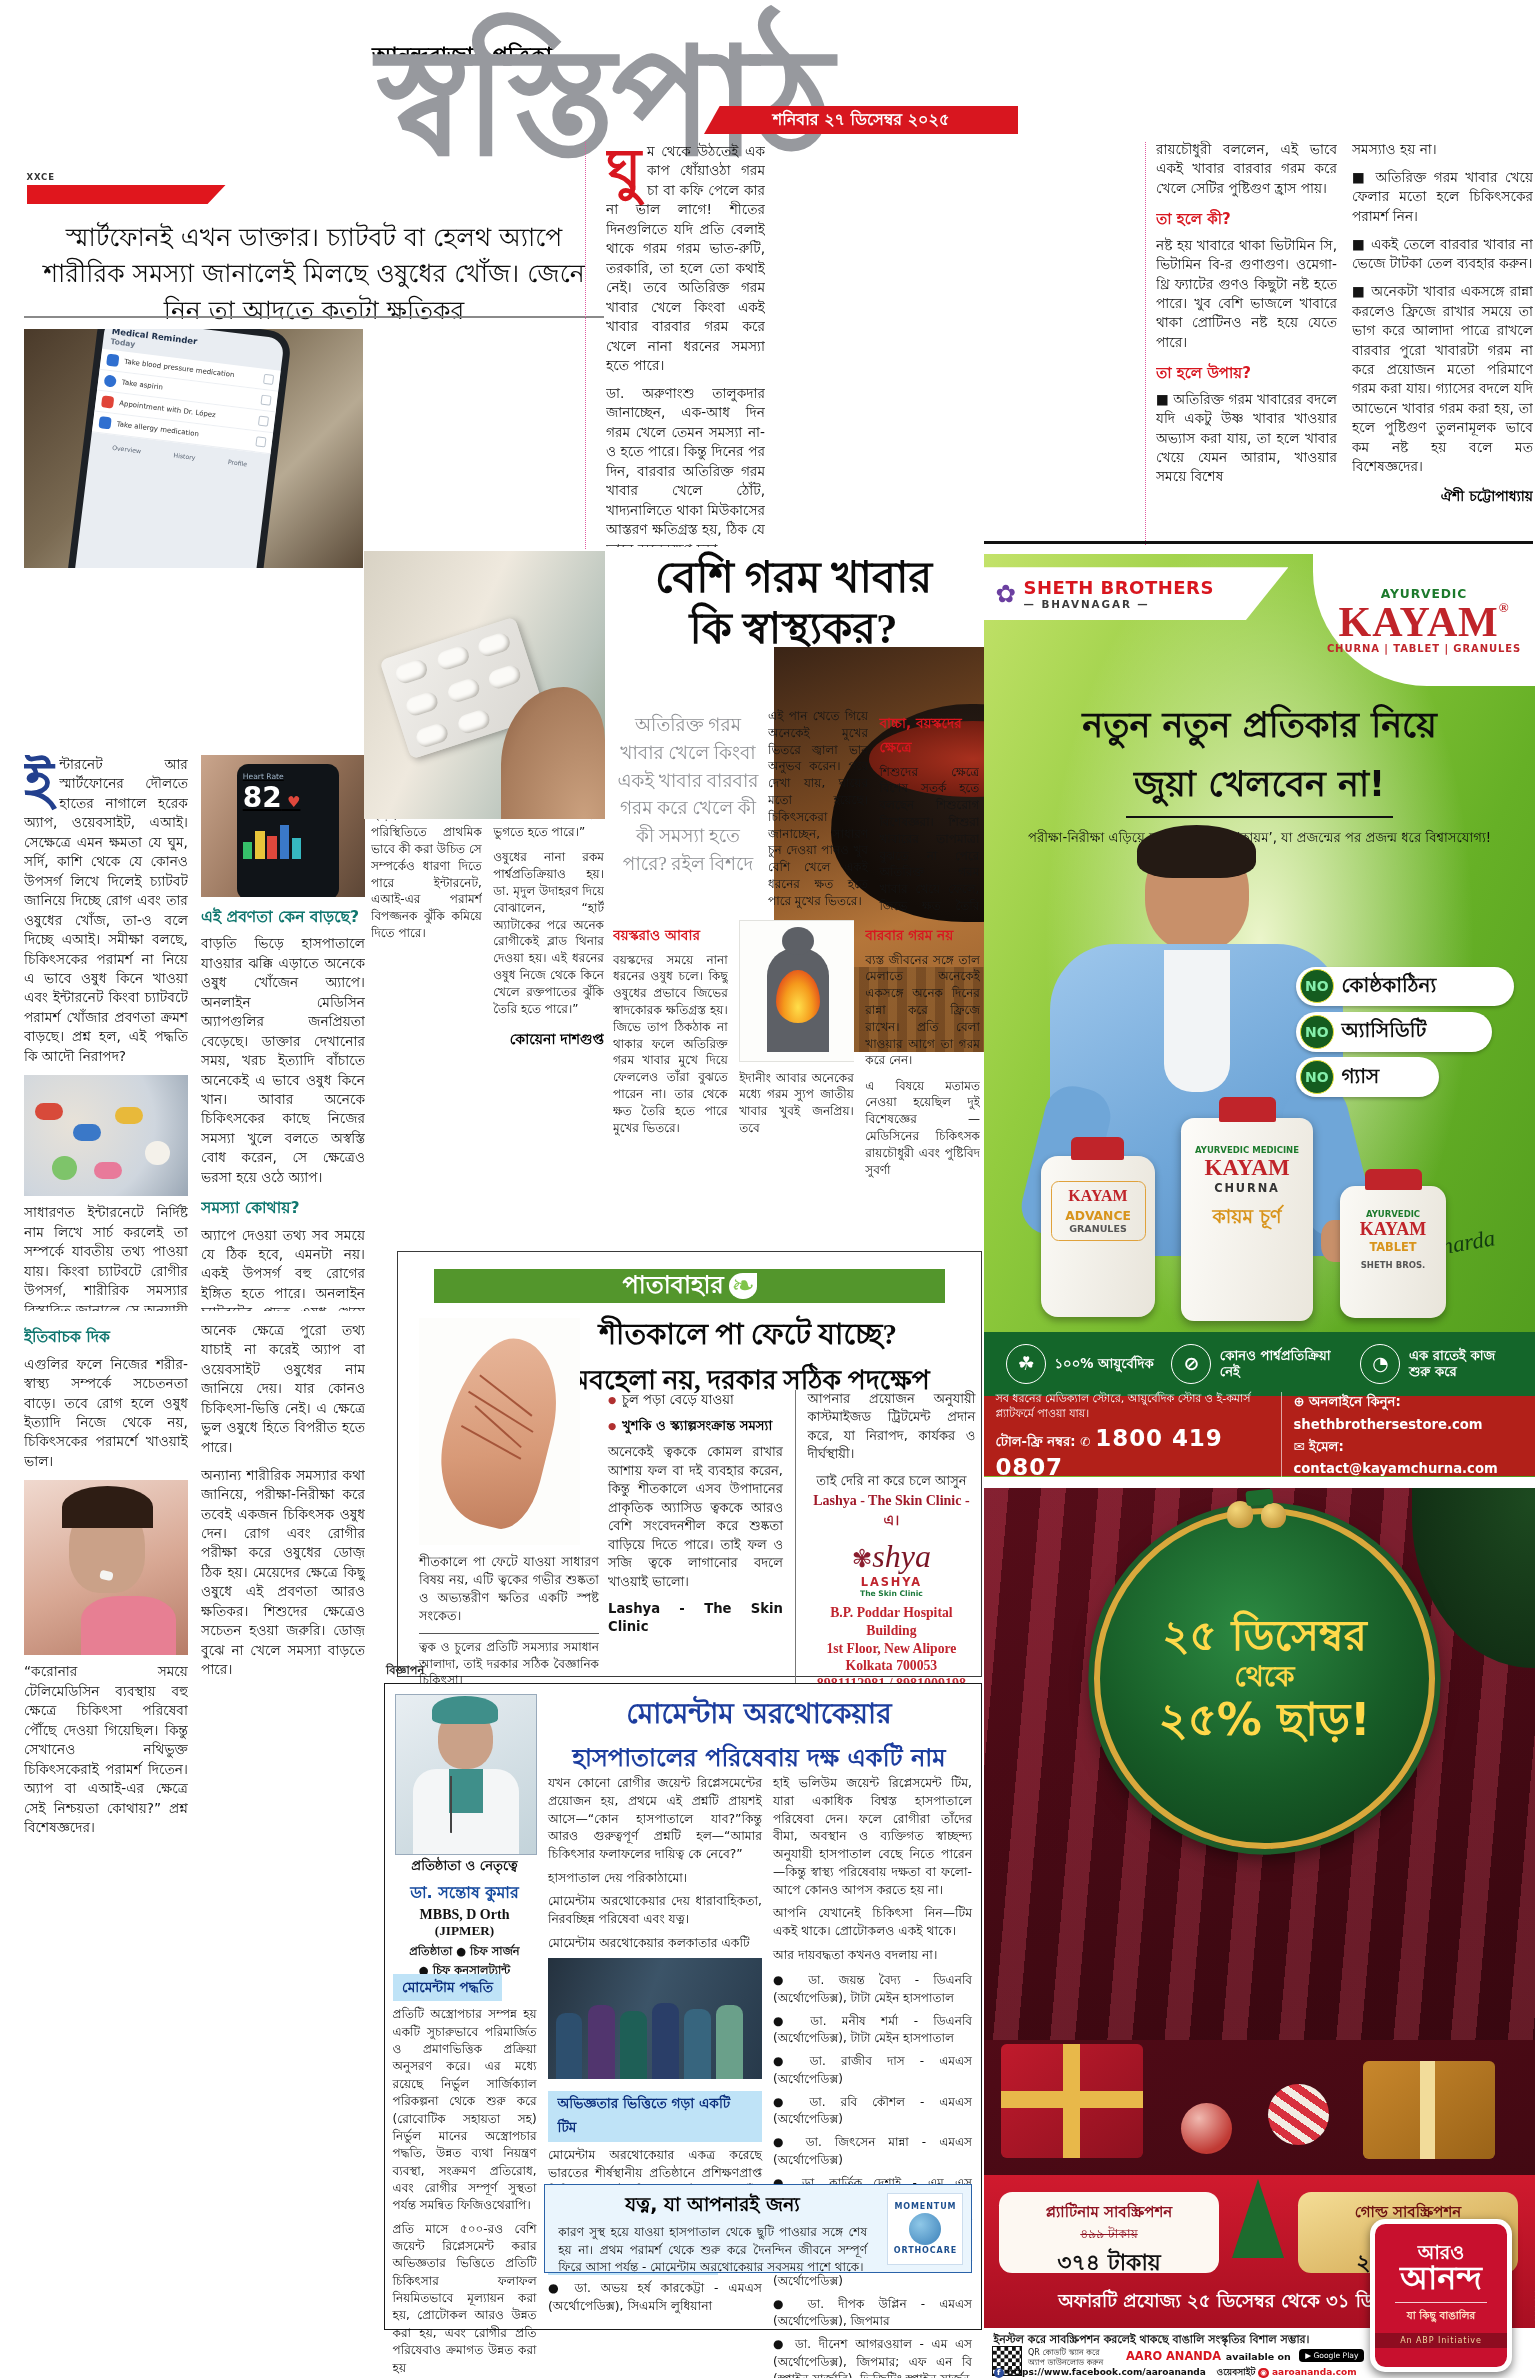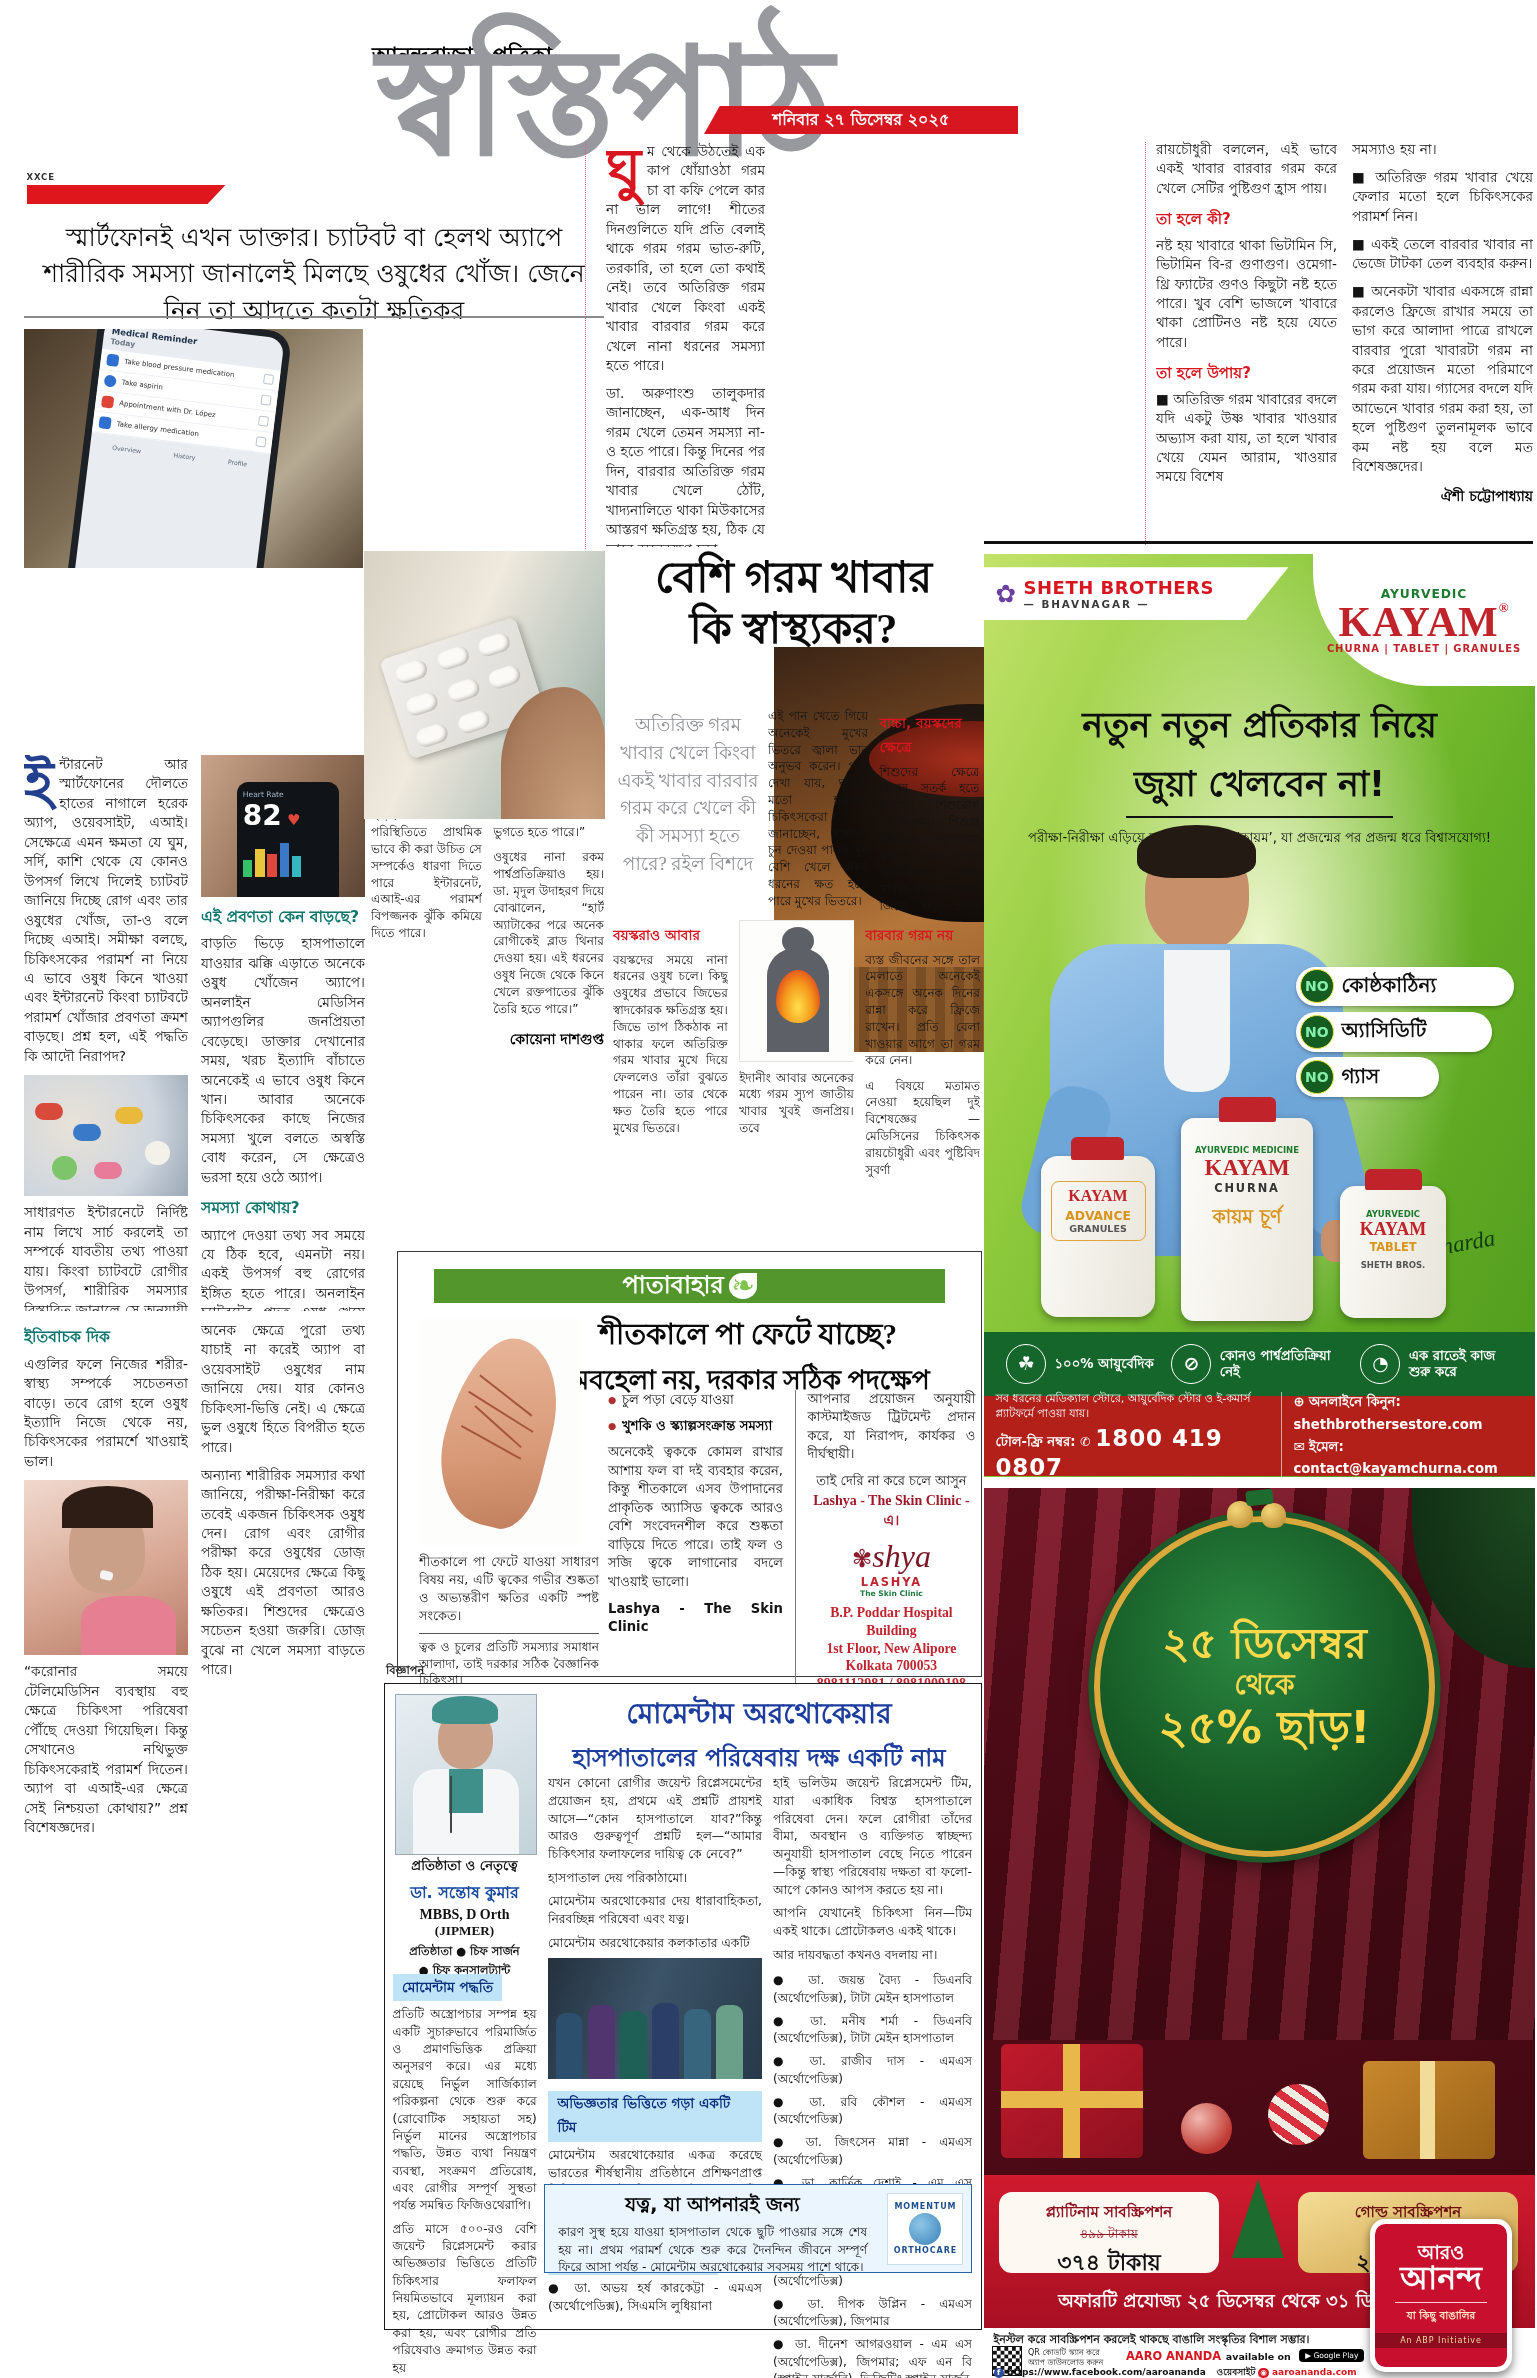--- a/index.html
+++ b/index.html
@@ -91,21 +91,21 @@
         <div class="abs" style="left:49px;top:49px;width:28px;height:17px;border-radius:8.5px;background:#3a78c8;"></div>
         <div class="abs" style="left:91px;top:32px;width:28px;height:17px;border-radius:8.5px;background:#e8b93a;"></div>
         <div class="abs" style="left:121px;top:66px;width:24.6px;height:24.6px;border-radius:50%;background:#f4f1ea;"></div>
         <div class="abs" style="left:28px;top:81px;width:24.6px;height:24.6px;border-radius:50%;background:#7ec46a;"></div>
         <div class="abs" style="left:70px;top:87px;width:28px;height:17px;border-radius:8.5px;background:#e87a9a;"></div>
       </div>
       <p class="nt" style="margin-top:7.6px;">সাধারণত ইন্টারনেটে নির্দিষ্ট নাম লিখে সার্চ করলেই তা সম্পর্কে যাবতীয় তথ্য পাওয়া যায়। কিংবা চ্যাটবটে রোগীর উপসর্গ, শারীরিক সমস্যার বিস্তারিত জানালে সে অনুযায়ী ওষুধের খোঁজ দেয়।</p>
     </div>
     <div class="c" style="width:164px;height:100%;">
       <div class="photo" style="width:164px;height:142px;background:linear-gradient(120deg,#caa58c,#8c6a52 60%,#5c4636);">
-        <div class="abs" style="left:36px;top:27px;width:91px;height:121px;background:#101418;border-radius:11.4px;padding:7.6px 5.7px;">
+        <div class="abs" style="left:36px;top:9px;width:91px;height:121px;background:#101418;border-radius:11.4px;padding:7.6px 5.7px;text-decoration:underline;">
           <div style="color:#9fb4c8;font-size:7.6px;">Heart Rate</div>
           <div style="color:#fff;font-size:28px;font-weight:bold;"><span>82</span><span style="color:#e0483c;font-size:15px;"> ♥</span></div>
           <div style="display:flex;gap:2.8px;align-items:flex-end;height:38px;margin-top:7.6px;">
             <div style="width:9.5px;height:17px;background:#36c06a;"></div>
             <div style="width:9.5px;height:28px;background:#e8c53a;"></div>
             <div style="width:9.5px;height:23px;background:#e0483c;"></div>
             <div style="width:9.5px;height:34px;background:#3a78c8;"></div>
             <div style="width:9.5px;height:21px;background:#36b8c0;"></div>
           </div>
         </div>
@@ -467,21 +467,21 @@
         <div><span>⊕ </span><span>অনলাইনে কিনুন: shethbrothersestore.com</span></div>
         <div><span>✉ </span><span>ইমেল: contact@kayamchurna.com</span></div>
       </div>
     </div>
   </div>
 
   <div class="abs" style="left:984px;top:1488px;width:551px;height:891px;background:linear-gradient(160deg,#6e1020,#4e0a16 55%,#3a0810);overflow:hidden;">
     <div class="abs" style="left:0;top:0;width:100%;height:62%;background:repeating-linear-gradient(95deg,rgba(255,120,140,.16) 0 24.6px,rgba(0,0,0,.22) 24.6px 57px);"></div>
     <div class="abs" style="right:-28px;top:-9.5px;width:151px;height:189px;background:radial-gradient(ellipse at 80% 10%,#1d4a20,#123015 70%);border-radius:0 0 0 80%;"></div>
 
-    <div class="abs" style="left:110px;top:28px;width:329px;height:329px;border-radius:50%;background:radial-gradient(circle at 45% 35%,#2c8a42,#175c27 55%,#0d3a18);border:6.6px solid #d9a93c;box-shadow:0 0 0 5.7px #1d5c2a,0 7.6px 21px rgba(0,0,0,.6);display:flex;flex-direction:column;align-items:center;justify-content:center;text-align:center;">
+    <div class="abs" style="left:110px;top:20px;width:329px;height:329px;border-radius:50%;background:radial-gradient(circle at 45% 35%,#2c8a42,#175c27 55%,#0d3a18);border:6.6px solid #d9a93c;box-shadow:0 0 0 5.7px #1d5c2a,0 7.6px 21px rgba(0,0,0,.6);display:flex;flex-direction:column;align-items:center;justify-content:center;text-align:center;">
       <div style="color:#ffd94a;font-weight:bold;font-size:42px;line-height:1.15;">২৫ ডিসেম্বর</div>
       <div style="color:#ffd94a;font-weight:bold;font-size:28px;line-height:1.2;">থেকে</div>
       <div style="color:#ffd94a;font-weight:bold;font-size:45px;line-height:1.15;">২৫% ছাড়!</div>
     </div>
     <div class="abs" style="left:237px;top:5.7px;width:76px;height:38px;">
       <div class="abs" style="left:5.7px;top:7.6px;width:26.5px;height:26.5px;background:radial-gradient(circle at 35% 30%,#f4d77a,#b8862c);border-radius:50% 50% 45% 45%;"></div>
       <div class="abs" style="left:40px;top:9.5px;width:24.6px;height:24.6px;background:radial-gradient(circle at 35% 30%,#f4d77a,#b8862c);border-radius:50% 50% 45% 45%;"></div>
       <div class="abs" style="left:24.6px;top:-3.8px;width:26.5px;height:15px;background:#1d6b2e;border-radius:3.8px;transform:rotate(-6deg);"></div>
     </div>
 

